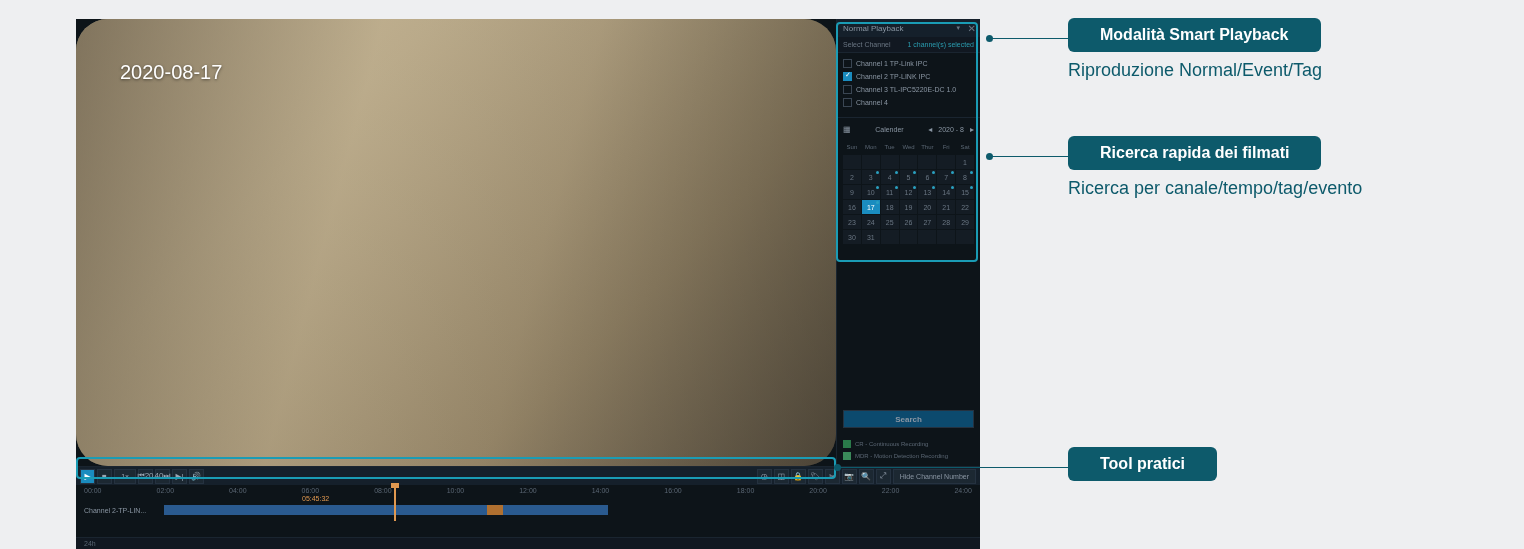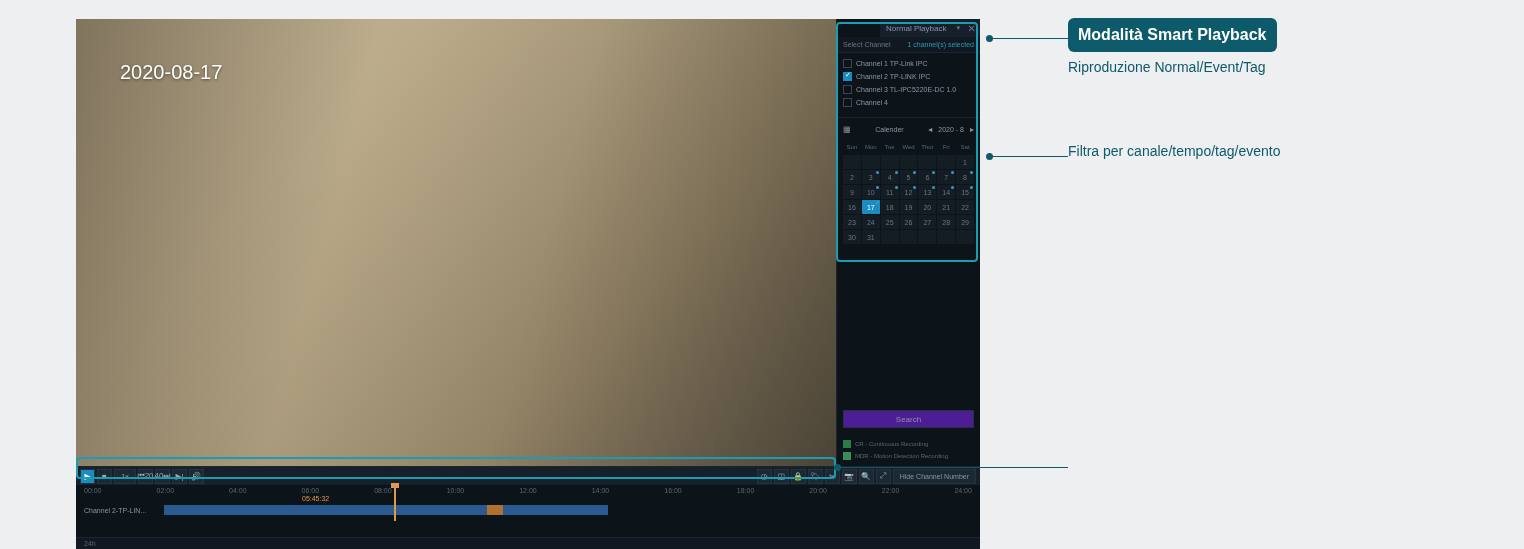--- a/index.html
+++ b/index.html
@@ -1,28 +1,28 @@
 <!DOCTYPE html>
 <html><head>
 <meta charset="utf-8">
 <style>
 * { margin: 0; padding: 0; box-sizing: border-box; font-family: -apple-system, BlinkMacSystemFont, 'Segoe UI', Arial, sans-serif; }
 body { background: #eeeff1; width: 1524px; height: 549px; position: relative; overflow: hidden; }
 
 .app-window { position: absolute; left: 76px; top: 19px; width: 904px; height: 530px; background: #0d1419; display: flex; flex-direction: column; }
 
 .main-area { flex: 1; display: flex; position: relative; }
-.video-view { flex: 1; background: linear-gradient(135deg, #c9b896 0%, #b5a584 30%, #8a7a5c 70%, #5a5040 100%); position: relative; overflow: hidden; }
+.video-view { flex: 1; background: linear-gradient(135deg, #c9b896 0%, #b5a584 30%, #8a7a5c 70%, #5a5040 100%); position: relative; overflow: hidden; border-radius: 32px; }
 .video-view::before { content: ''; position: absolute; inset: 0; background: 
   linear-gradient(105deg, rgba(80,70,55,0.6) 0%, rgba(200,185,155,0.3) 35%, rgba(180,165,140,0.2) 60%, rgba(60,55,45,0.5) 100%);
 }
 .video-date { position: absolute; top: 42px; left: 44px; color: #fff; font-size: 20px; font-weight: 500; text-shadow: 0 1px 3px rgba(0,0,0,0.5); z-index: 2; }
 
 .sidebar { width: 144px; background: #0d1419; border-left: 1px solid #1a2530; display: flex; flex-direction: column; }
-.side-header { height: 18px; background: #15202b; display: flex; align-items: center; padding: 0 6px; position: relative; margin-left: 43px; }
+.side-header { height: 18px; background: #15202b; display: flex; align-items: center; padding: 0 6px; position: relative; }
 .side-header-label { font-size: 8px; color: #8a96a3; }
 .side-header-close { position: absolute; right: 4px; color: #6a7683; font-size: 10px; cursor: pointer; }
 .side-header-arrow { position: absolute; right: 20px; color: #6a7683; font-size: 7px; }
 
 .select-ch-row { height: 16px; display: flex; align-items: center; justify-content: space-between; padding: 0 6px; background: #111821; border-bottom: 1px solid #1a2530; }
 .select-ch-row span { font-size: 7px; color: #6a7683; }
 .select-ch-row .accent { color: #2a9db0; }
 
 .channel-list { padding: 4px 6px 8px; }
 .channel-item { display: flex; align-items: center; gap: 4px; padding: 2px 0; }
@@ -56,35 +56,35 @@
 .time-current { position: absolute; left: 226px; top: 10px; font-size: 7px; color: #e09850; }
 .track-row { display: flex; align-items: center; height: 14px; margin-top: 6px; position: relative; }
 .track-label { width: 80px; font-size: 7px; color: #8a96a3; white-space: nowrap; overflow: hidden; text-overflow: ellipsis; }
 .track-bar { flex: 1; height: 10px; background: linear-gradient(90deg, #2a5a8f 0%, #2a5a8f 40%, #b07030 40%, #b07030 42%, #2a5a8f 42%, #2a5a8f 55%, transparent 55%); position: relative; }
 .playhead { position: absolute; left: 230px; top: -18px; width: 2px; height: 34px; background: #e09850; z-index: 3; }
 .playhead::before { content: ''; position: absolute; top: -4px; left: -3px; width: 8px; height: 5px; background: #e09850; }
 
 .bottom-bar { height: 12px; background: #111821; display: flex; align-items: center; padding: 0 8px; border-top: 1px solid #1a2530; }
 .bottom-label { font-size: 7px; color: #5a6673; }
 
-.search-btn { height: 18px; background: #4c1d95; margin: 6px; display: flex; align-items: center; justify-content: center; color: #8a96a3; font-size: 8px; cursor: pointer; border: 1px solid #253240; }
+.search-btn { height: 18px; background: #0c4a6e; margin: 6px; display: flex; align-items: center; justify-content: center; color: #8a96a3; font-size: 8px; cursor: pointer; border: 1px solid #253240; font-weight: bold; }
 
 .legend-area { padding: 4px 6px; }
 .legend-item { display: flex; align-items: center; gap: 4px; height: 12px; }
 .legend-sw { width: 8px; height: 8px; }
 .legend-sw.cr { background: #2a7a4a; }
 .legend-sw.mdr { background: #3a8a5a; }
 .legend-text { font-size: 6px; color: #5a6673; }
 
 
 .callout { position: absolute; }
 .callout-line { position: absolute; height: 1px; background: #0d5a6b; }
 .callout-line.dot::after { content: ''; position: absolute; left: -4px; top: -3px; width: 7px; height: 7px; border-radius: 50%; background: #0d5a6b; }
-.callout-pill { background: #0d5a6b; color: #fff; padding: 8px 10px; border-radius: 6px; font-size: 16px; font-weight: 600; display: inline-block; }
-.callout-desc { color: #0d5a6b; font-size: 14px; margin-top: 6px; line-height: 1.4; }
+.callout-pill { background: #0d5a6b; color: #fff; padding: 8px 32px; border-radius: 6px; font-size: 16px; font-weight: 600; display: inline-block; }
+.callout-desc { color: #0d5a6b; font-size: 18px; margin-top: 6px; line-height: 1.4; }
 
 .highlight-box { position: absolute; border: 2px solid #1a9cb5; border-radius: 4px; pointer-events: none; }
 .hb1 { left: 836px; top: 22px; width: 142px; height: 240px; }
 .hb3 { left: 76px; top: 457px; width: 760px; height: 22px; }
 
 .c1 { left: 990px; top: 28px; }
 .c1 .callout-line { width: 78px; top: 10px; left: 0; }
 .c1-content { position: absolute; left: 78px; top: -10px; width: 380px; }
 
 .c2 { left: 990px; top: 146px; }
@@ -265,21 +265,23 @@
   <div class="callout-line dot"></div>
   <div class="c1-content">
     <div class="callout-pill">Modalità Smart Playback</div>
     <div class="callout-desc">Riproduzione Normal/Event/Tag</div>
   </div>
 </div>
 
 <div class="callout c2">
   <div class="callout-line dot"></div>
   <div class="c2-content">
-    <div class="callout-desc">Filtra per canale/tempo/tag/evento</div>
+    <div class="callout-pill">Ricerca rapida dei filmati</div>
+    <div class="callout-desc">Ricerca per canale/tempo/tag/evento</div>
   </div>
 </div>
 
 <div class="callout c3">
   <div class="callout-line dot"></div>
   <div class="c3-content">
+    <div class="callout-pill">Tool pratici</div>
   </div>
 </div>
 
 </body></html>

